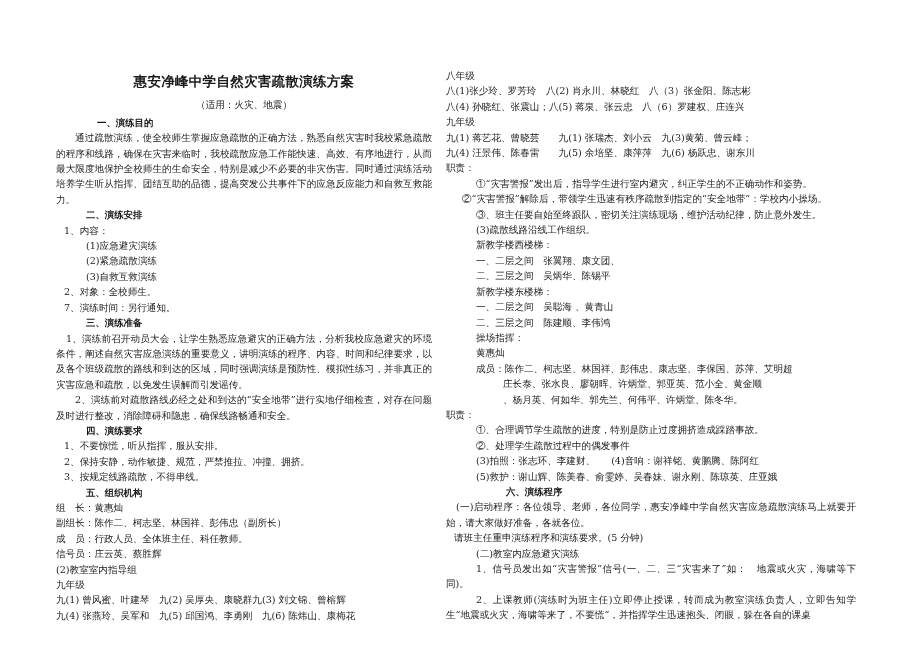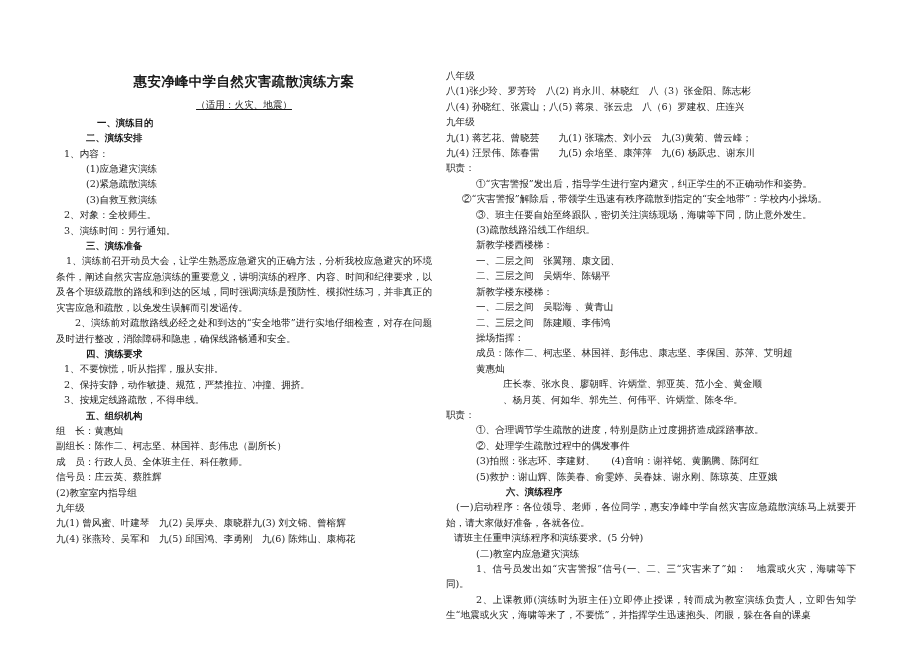--- a/index.html
+++ b/index.html
@@ -3,48 +3,49 @@
 <meta charset="utf-8">
 <style>
   html,body{margin:0;padding:0;background:#ffffff;}
   body{width:920px;height:651px;position:relative;overflow:hidden;
        font-family:"DejaVu Serif","Liberation Serif",serif;color:#1a1a1a;}
   .col{position:absolute;top:0;font-size:9.6px;line-height:15.4px;}
   .left{left:56px;top:74px;width:376px;}
   .right{left:446px;top:68px;width:410px;}
   .title{font-family:Liberation Serif, serif;font-weight:bold;
          font-size:13.5px;text-align:center;margin:0 0 8px 0;letter-spacing:.3px;}
-  .subtitle{text-align:center;margin-bottom:2px;text-decoration:underline;}
+  .subtitle{text-align:center;margin-bottom:2px;}
   .h{font-family:"DejaVu Sans","Liberation Sans",sans-serif;font-weight:bold;font-size:9.4px;margin-left:22px;}
   .ind1{padding-left:8px;}
   .ind2{padding-left:19px;}
   .ind3{padding-left:30px;}
   .para{text-indent:19px;text-align:justify;}
   .para2{text-indent:10px;text-align:justify;}
   .b{font-family:"DejaVu Sans","Liberation Sans",sans-serif;font-weight:normal;}
   .line{white-space:nowrap;}
   .hang{padding-left:57px;}
   .sp{display:inline-block;width:8px;}
 </style>
 </head>
 <body>
 
 <div class="col left">
   <div class="title">惠安净峰中学自然灾害疏散演练方案</div>
   <div class="subtitle">（适用：火灾、地震）</div>
 
   <div class="h ind2">一、演练目的</div>
+  <div class="para">通过疏散演练，使全校师生掌握应急疏散的正确方法，熟悉自然灾害时我校紧急疏散的程序和线路，确保在灾害来临时，我校疏散应急工作能快速、高效、有序地进行，从而最大限度地保护全校师生的生命安全，特别是减少不必要的非灾伤害。同时通过演练活动培养学生听从指挥、团结互助的品德，提高突发公共事件下的应急反应能力和自救互救能力。</div>
 
   <div class="h ind1">二、演练安排</div>
   <div class="ind1">1、内容：</div>
   <div class="ind3">(1)应急避灾演练</div>
   <div class="ind3">(2)紧急疏散演练</div>
   <div class="ind3">(3)自救互救演练</div>
   <div class="ind1">2、对象：全校师生。</div>
-  <div class="ind1">3、演练时间：另行通知。</div>
+  <div class="ind1">7、演练时间：另行通知。</div>
 
   <div class="h ind1">三、演练准备</div>
   <div class="para2">1、演练前召开动员大会，让学生熟悉应急避灾的正确方法，分析我校应急避灾的环境条件，阐述自然灾害应急演练的重要意义，讲明演练的程序、内容、时间和纪律要求，以及各个班级疏散的路线和到达的区域，同时强调演练是预防性、模拟性练习，并非真正的灾害应急和疏散，以免发生误解而引发谣传。</div>
   <div class="para">2、演练前对疏散路线必经之处和到达的“安全地带”进行实地仔细检查，对存在问题及时进行整改，消除障碍和隐患，确保线路畅通和安全。</div>
 
   <div class="h ind1">四、演练要求</div>
   <div class="ind1">1、不要惊慌，听从指挥，服从安排。</div>
   <div class="ind1">2、保持安静，动作敏捷、规范，严禁推拉、冲撞、拥挤。</div>
   <div class="ind1">3、按规定线路疏散，不得串线。</div>
 
@@ -62,33 +63,33 @@
 <div class="col right">
   <div class="b">八年级</div>
   <div class="line">八(1)张少玲、罗芳玲　八(2) 肖永川、林晓红　八（3）张金阳、陈志彬</div>
   <div class="line">八(4) 孙晓红、张震山；八(5) 蒋泉、张云忠　八（6）罗建权、庄连兴</div>
   <div class="b">九年级</div>
   <div class="line">九(1) 蒋艺花、曾晓芸　　九(1) 张瑞杰、刘小云　九(3)黄菊、曾云峰；</div>
   <div class="line">九(4) 汪景伟、陈春雷　　九(5) 余培坚、康萍萍　九(6) 杨跃忠、谢东川</div>
   <div>职责：</div>
   <div class="ind3">①“灾害警报”发出后，指导学生进行室内避灾，纠正学生的不正确动作和姿势。</div>
   <div class="para2" style="text-indent:16px">②“灾害警报”解除后，带领学生迅速有秩序疏散到指定的“安全地带”：学校内小操场。</div>
-  <div class="ind3">③、班主任要自始至终跟队，密切关注演练现场，海啸等下同，防止意外发生。</div>
+  <div class="ind3">③、班主任要自始至终跟队，密切关注演练现场，维护活动纪律，防止意外发生。</div>
   <div class="ind3">(3)疏散线路沿线工作组织。</div>
 
   <div class="b ind3">新教学楼西楼梯：</div>
   <div class="ind3">一、二层之间　张翼翔、康文团、</div>
   <div class="ind3">二、三层之间　吴炳华、陈锡平</div>
   <div class="b ind3">新教学楼东楼梯：</div>
   <div class="ind3">一、二层之间　吴聪海 、黄青山</div>
   <div class="ind3">二、三层之间　陈建顺、李伟鸿</div>
 
   <div class="b ind3">操场指挥：</div>
+  <div class="ind3">黄惠灿</div>
   <div class="ind3 line"><span class="b">成员：</span><span class="b">陈作二、柯志坚</span><span>、林国祥、</span><span class="b">彭伟忠</span><span>、康志坚、李保国、苏萍、艾明超</span></div>
-  <div class="ind3">黄惠灿</div>
   <div class="hang line">庄长泰、张水良、廖朝晖、许炳堂、郭亚英、范小全、黄金顺</div>
   <div class="hang line">、杨月英、何如华、郭先兰、何伟平、许炳堂、陈冬华。</div>
 
   <div class="b">职责：</div>
   <div class="ind3">①、合理调节学生疏散的进度，特别是防止过度拥挤造成踩踏事故。</div>
   <div class="ind3">②、处理学生疏散过程中的偶发事件</div>
   <div class="ind3 line"><span>(3)拍照：张志环、李建财、</span><span class="sp"></span><span class="sp"></span><span>(4)音响：谢祥铭、黄鹏腾、陈阿红</span></div>
   <div class="ind3">(5)救护：谢山辉、陈美春、俞雯婷、吴春妹、谢永刚、陈琼英、庄亚娥</div>
 
   <div class="h" style="padding-left:38px">六、演练程序</div>

